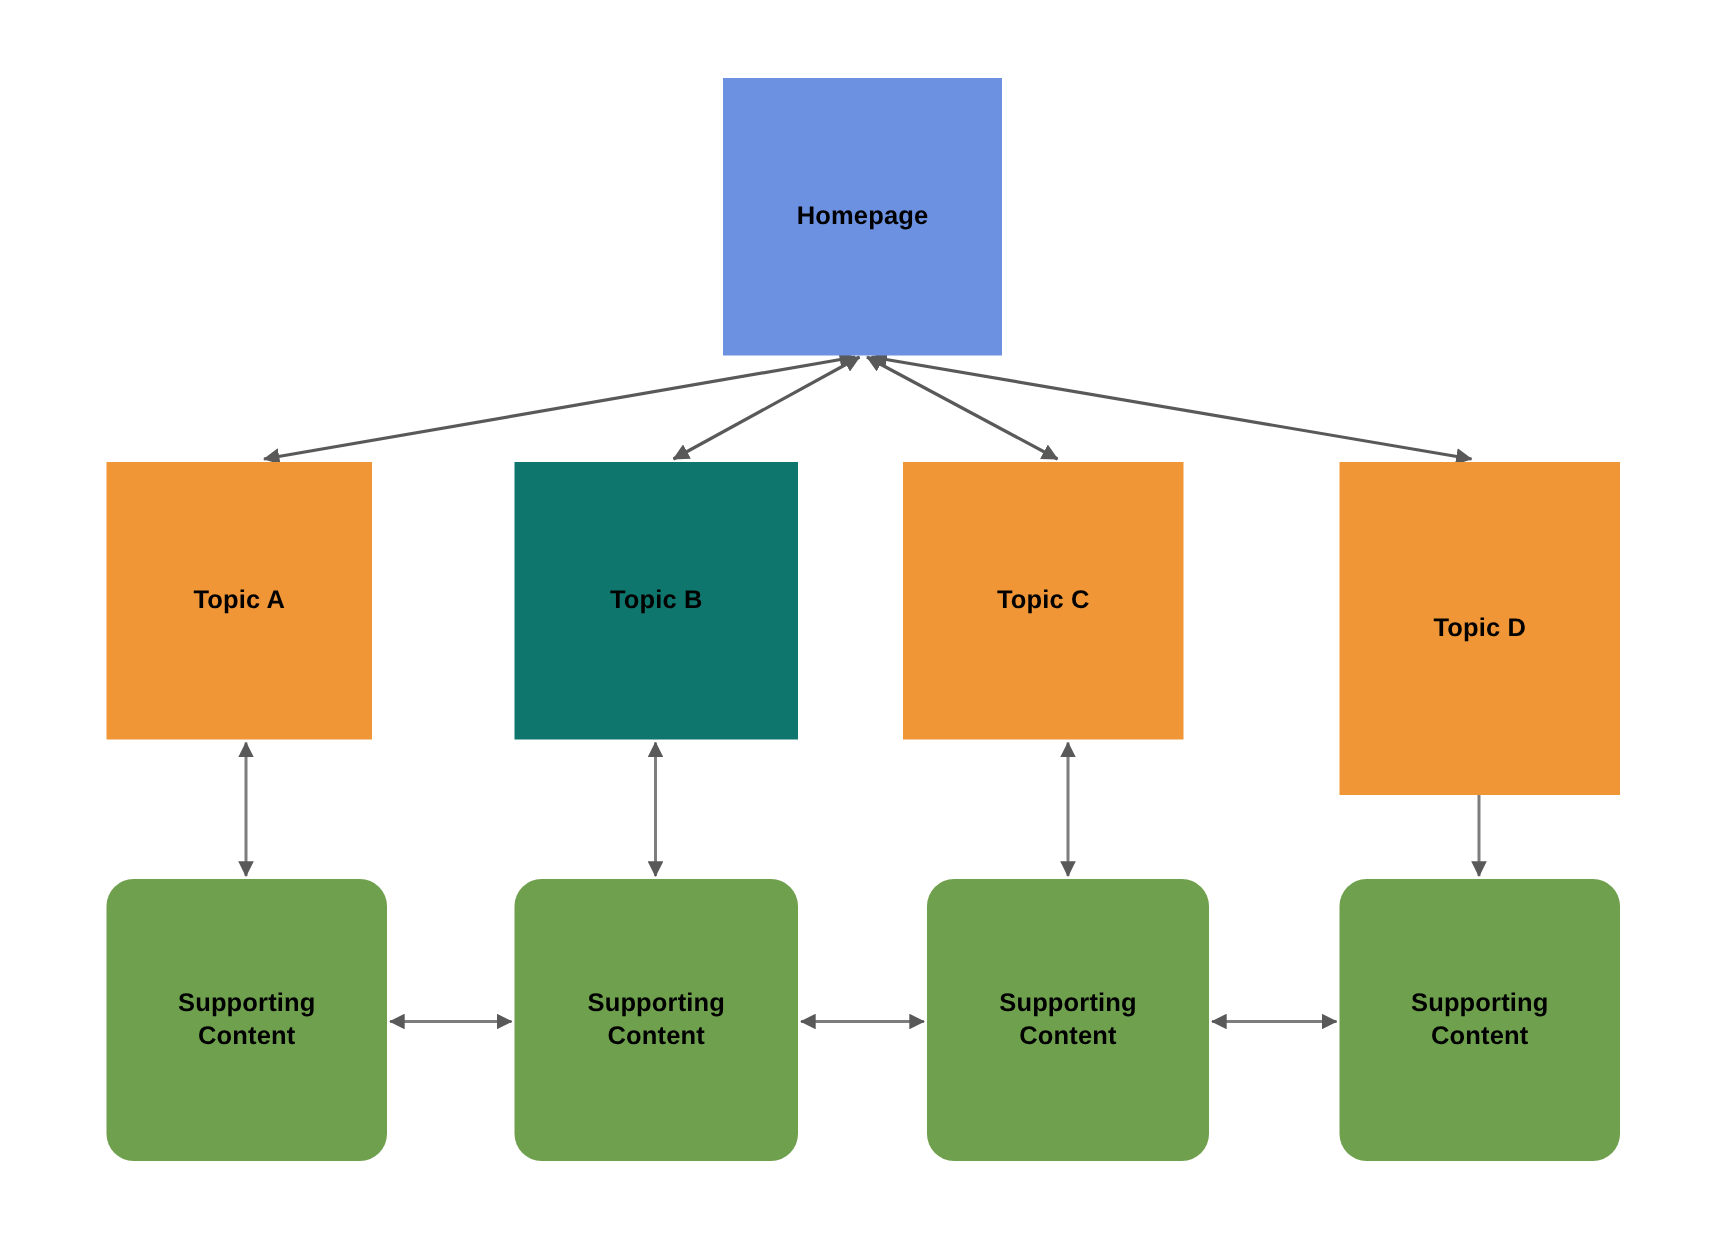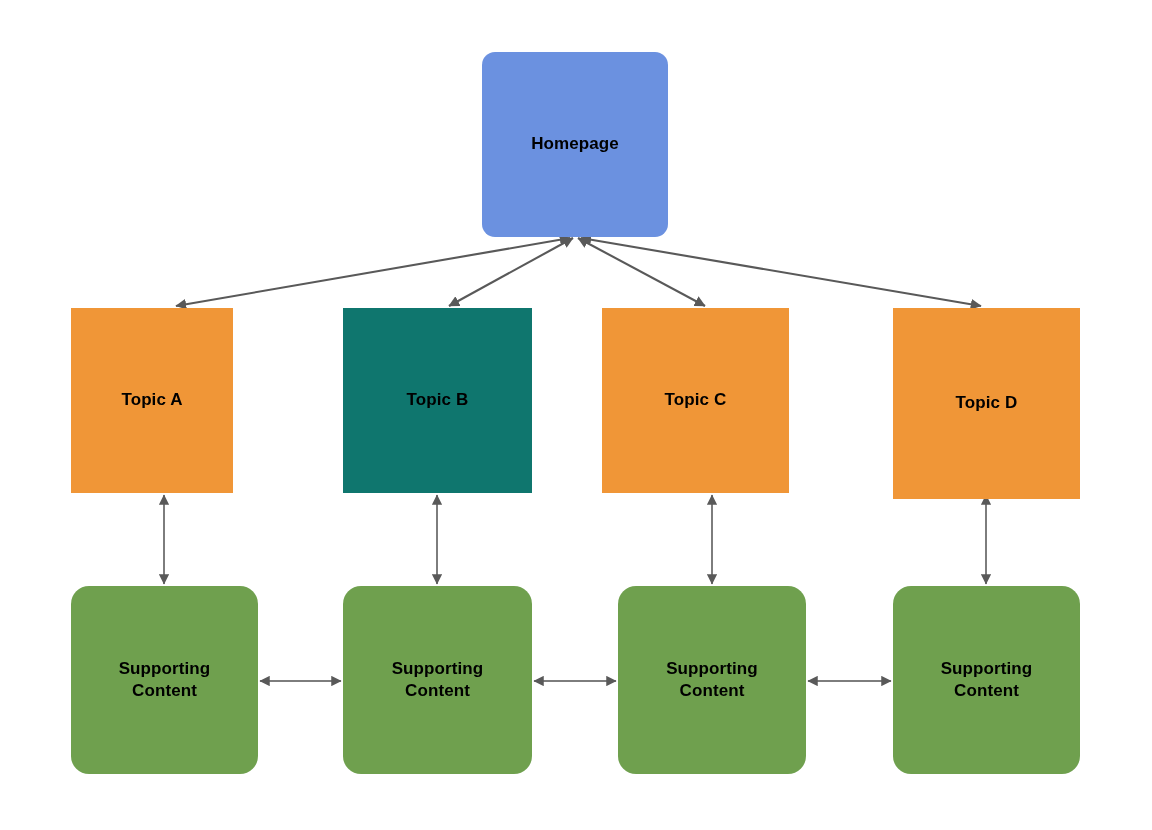--- a/index.html
+++ b/index.html
@@ -39,21 +39,21 @@
     font-size: 17px;
     line-height: 1.32;
     letter-spacing: 0.1px;
     z-index: 2;
   }
   .node-label {
     display: block;
     white-space: pre-line;
     padding: 0 6px;
   }
-  .node-root      { background: #6B91E0; border-radius: 13px; }
+  .node-root      { background: #6B91E0; }
   .node-topic     { background: #F09637; }
   .node-support   { background: #6FA04E; border-radius: 18px; }
 </style>
 </head>
 <body>
 
 <div id="diagram-canvas" style="background: rgb(255, 255, 255);">
 
   <svg id="connector-layer" viewBox="0 0 1152 830" width="1152" height="830" xmlns="http://www.w3.org/2000/svg">
     <defs>
@@ -85,33 +85,33 @@
 
     <line x1="534" y1="681" x2="616" y2="681" stroke="#7d7d7d" stroke-width="2" marker-start="url(#arrow-start)" marker-end="url(#arrow-end)"></line>
 
     <line x1="808" y1="681" x2="891" y2="681" stroke="#7d7d7d" stroke-width="2" marker-start="url(#arrow-start)" marker-end="url(#arrow-end)"></line>
   </svg>
 
   <div class="node node-root" style="left: 482px; top: 52px; width: 186px; height: 185px; background: rgb(107, 145, 224);">
     <span class="node-label">Homepage</span>
   </div>
 
-  <div class="node node-topic" style="left: 71px; top: 308px; width: 162px; height: 185px; background: rgb(240, 150, 55);">
+  <div class="node node-topic" style="left: 71px; top: 308px; width: 177px; height: 185px; background: rgb(240, 150, 55);">
     <span class="node-label">Topic A</span>
   </div>
 
   <div class="node node-topic" style="left: 343px; top: 308px; width: 189px; height: 185px; background: #0f766e;">
     <span class="node-label">Topic B</span>
   </div>
 
   <div class="node node-topic" style="left: 602px; top: 308px; width: 187px; height: 185px; background: rgb(240, 150, 55);">
     <span class="node-label">Topic C</span>
   </div>
 
-  <div class="node node-topic" style="left: 893px; top: 308px; width: 187px; height: 191px; background: rgb(240, 150, 55);">
+  <div class="node node-topic" style="left: 893px; top: 308px; width: 187px; height: 222px; background: rgb(240, 150, 55);">
     <span class="node-label">Topic D</span>
   </div>
 
   <div class="node node-support" style="left: 71px; top: 586px; width: 187px; height: 188px; background: rgb(111, 160, 78);">
     <span class="node-label">Supporting
 Content</span>
   </div>
 
   <div class="node node-support" style="left: 343px; top: 586px; width: 189px; height: 188px; background: rgb(111, 160, 78);">
     <span class="node-label">Supporting

